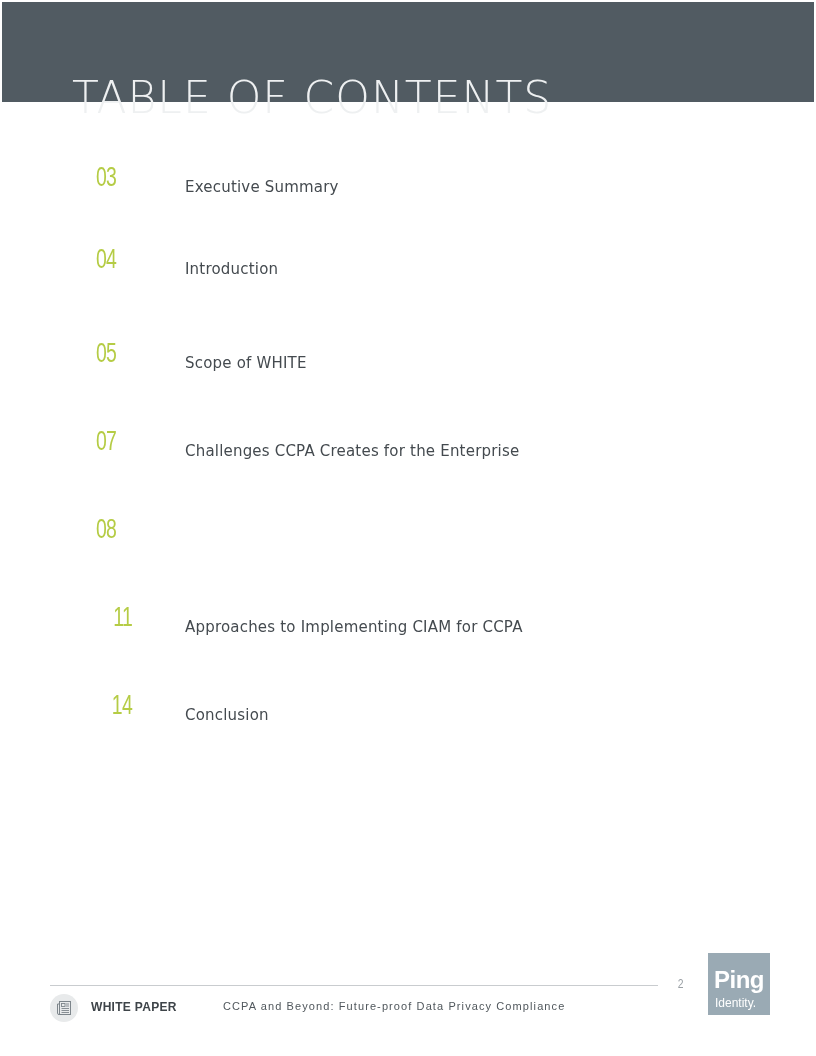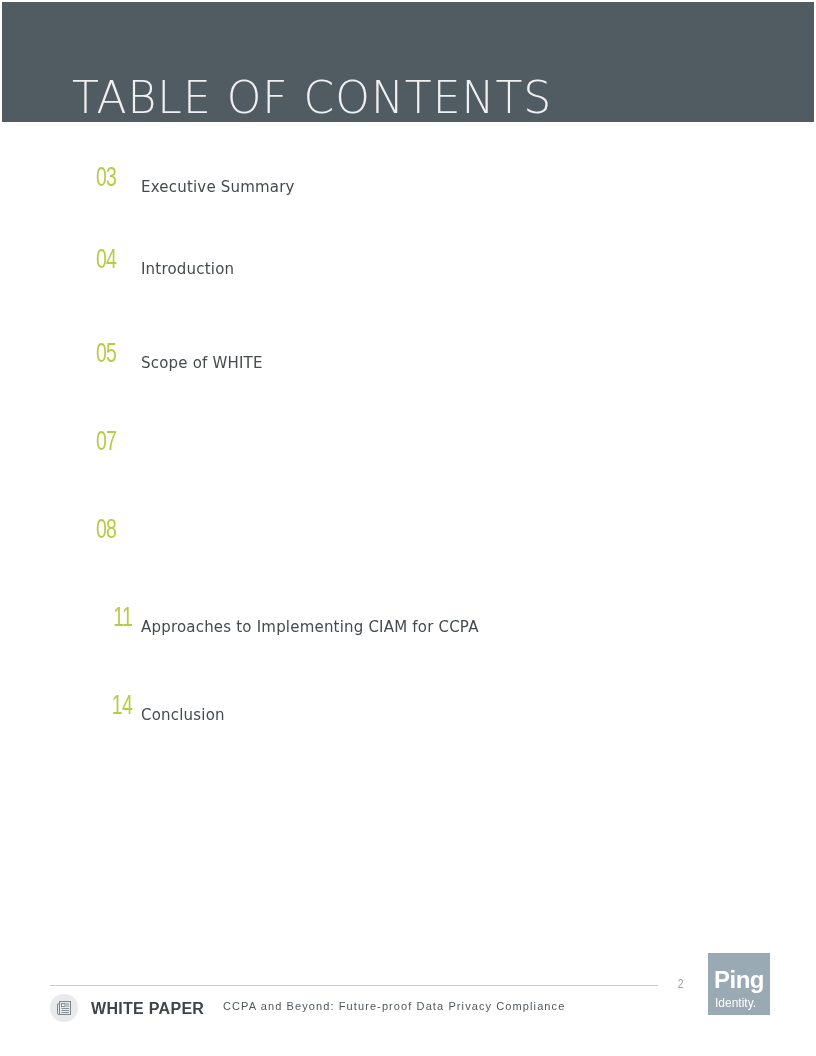--- a/index.html
+++ b/index.html
@@ -1,34 +1,34 @@
 <!DOCTYPE html>
 <html><head>
 <meta charset="utf-8">
 <style>
   html, body { margin: 0; padding: 0; }
   body {
     width: 816px; height: 1056px; position: relative; background: #ffffff;
     font-family: "Liberation Sans", sans-serif; overflow: hidden;
   }
   .header {
-    position: absolute; left: 2px; top: 2px; width: 812px; height: 120px;
+    position: absolute; left: 2px; top: 2px; width: 812px; height: 100px;
     background: #515b62;
   }
   .header-title {
     position: absolute; left: 70px; top: 70px;
     font-family: "DejaVu Sans", sans-serif; font-weight: 200;
     font-size: 44px; letter-spacing: 1px; color: #eef0f1;
     line-height: 52px; white-space: nowrap;
     -webkit-text-stroke: 0; font-stretch: condensed;
   }
   .toc { position: absolute; left: 0; top: 0; width: 816px; }
   .toc-item {
     position: absolute; left: 96px; height: 36px; display: flex; align-items: center;
-    text-decoration: none; cursor: pointer;
+    text-decoration: none; cursor: pointer; gap: 44px;
   }
   .toc-num {
     width: 45px; font-family: "Liberation Sans Narrow", "Liberation Sans", sans-serif;
     font-size: 27px; color: #b5cc45; letter-spacing: -1px;
     transform: scaleX(0.72); transform-origin: left center; display: inline-block;
   }
   .toc-num.r { text-align: right; width: 36px; transform-origin: right center; margin-right: 9px; }
   .toc-label {
     font-family: "DejaVu Sans", sans-serif; font-size: 15px; color: #444a4f;
     font-weight: 500; letter-spacing: 0.2px; margin-top: 20px;
@@ -38,21 +38,21 @@
   }
   .page-num {
     position: absolute; left: 677px; top: 976px; font-size: 13px; color: #9aa0a5;
     font-family: "Liberation Sans", sans-serif; transform: scaleX(0.8);
   }
   .footer-icon {
     position: absolute; left: 50px; top: 994px; width: 28px; height: 28px; border-radius: 50%;
     background: #e8eaeb; display: flex; align-items: center; justify-content: center;
   }
   .footer-type {
-    position: absolute; left: 91px; top: 1000px; font-size: 16px; font-weight: bold;
+    position: absolute; left: 91px; top: 1000px; font-size: 12px; font-weight: bold;
     color: #3e4449; letter-spacing: 0.3px; font-family: "Liberation Sans", sans-serif;
   }
   .footer-title {
     position: absolute; left: 195px; top: 1000px; font-size: 11px; color: #50575c;
     letter-spacing: 1.1px; font-family: "Liberation Sans", sans-serif; margin-left: 28px;
   }
   .logo {
     position: absolute; left: 708px; top: 953px; width: 62px; height: 62px;
     background: #9aaab4;
   }
@@ -80,20 +80,21 @@
   <a class="toc-item" style="top:241px">
     <span class="toc-num">04</span>
     <span class="toc-label">Introduction</span>
   </a>
   <a class="toc-item" style="top:335px">
     <span class="toc-num">05</span>
     <span class="toc-label">Scope of WHITE</span>
   </a>
   <a class="toc-item" style="top:423px">
     <span class="toc-num">07</span>
+    <span class="toc-label">Challenges CCPA Creates for the Enterprise</span>
   </a>
   <a class="toc-item" style="top:511px">
     <span class="toc-num">08</span>
   </a>
   <a class="toc-item" style="top:599px">
     <span class="toc-num r">11</span>
     <span class="toc-label">Approaches to Implementing CIAM for CCPA</span>
   </a>
   <a class="toc-item" style="top:687px">
     <span class="toc-num r">14</span>

